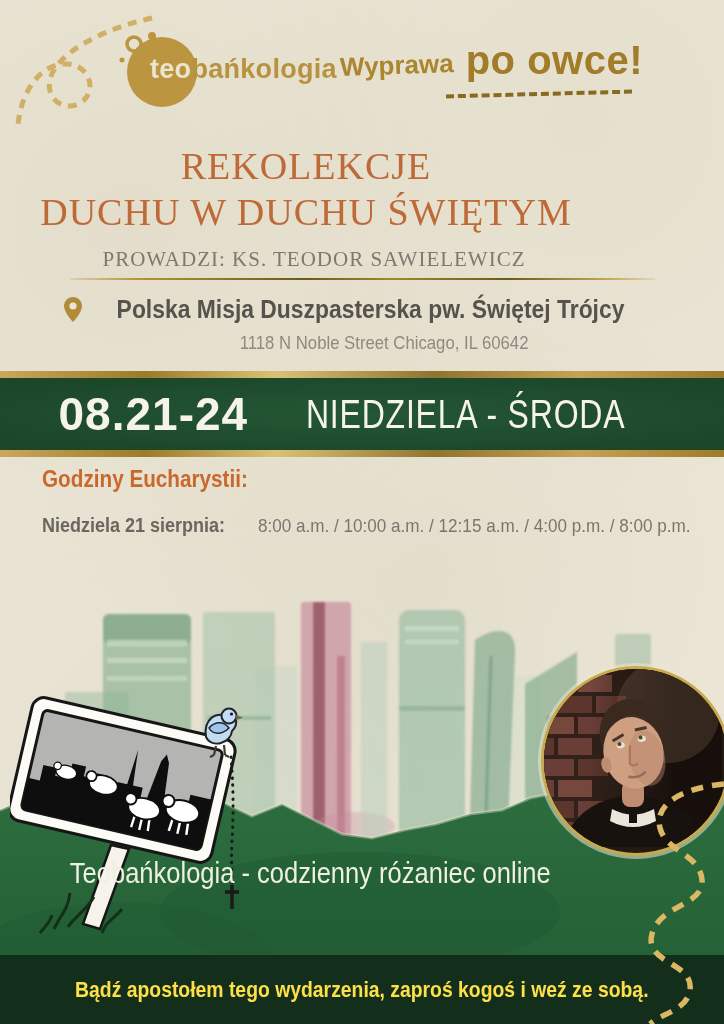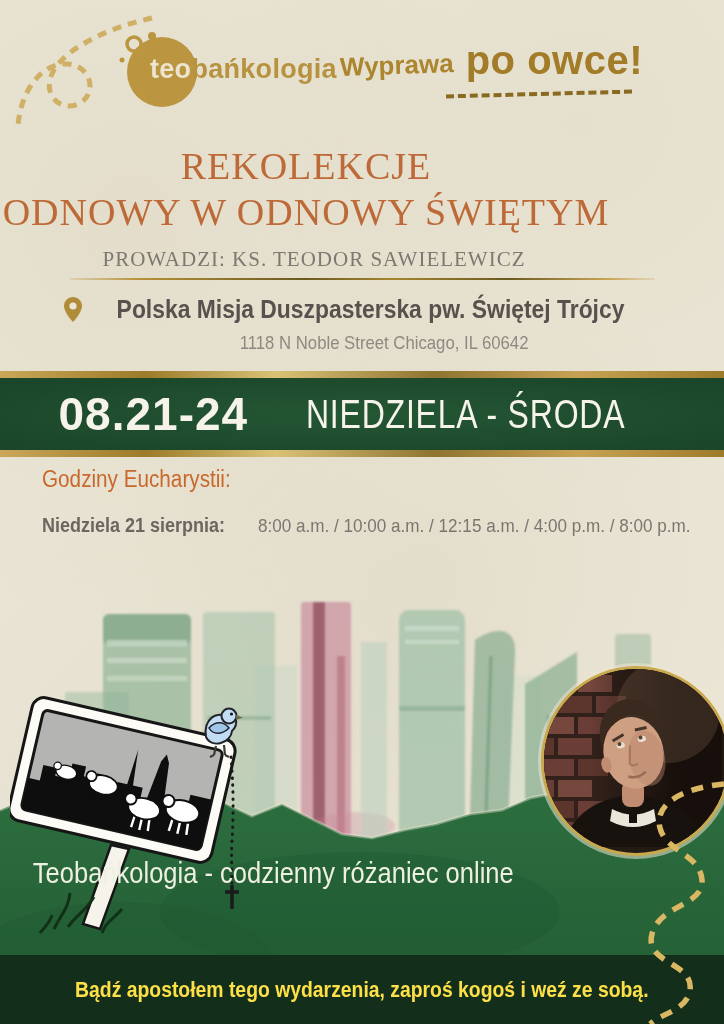--- a/index.html
+++ b/index.html
@@ -44,33 +44,33 @@
 
   
   .date-banner{left:0;top:371px;width:724px;height:86px;display:flex;flex-direction:column;}
   .gold-strip{height:7px;background:linear-gradient(90deg,#caa759,#9c7b2a 20%,#d9c276 38%,#8f7430 60%,#c7a254 80%,#9c7b2a);}
   .green-band{flex:1;background:radial-gradient(ellipse at 50% 50%, #245734, #1b4629 90%);
     display:flex;align-items:center;justify-content:center;gap:18px;color:#f6f3ea;}
   .banner-dates{font-size:46px;font-weight:800;letter-spacing:1px;}
   .banner-days{font-size:40px;font-weight:400;letter-spacing:1px;transform:scaleX(.8);display:inline-block;}
 
   
-  .sched-heading{left:42px;top:466px;font-size:23px;font-weight:400;color:#c9682c;}
+  .sched-heading{left:42px;top:466px;font-size:23px;font-weight:700;color:#c9682c;}
   .sched-row{left:42px;display:flex;align-items:baseline;gap:13px;white-space:nowrap;}
   .sched-row1{top:514px;} .sched-row2{top:549px;}
   .sched-label{font-size:20px;font-weight:700;color:#6b6660;}
   .sched-times{font-size:19px;font-weight:400;color:#7b766f;}
 
   
   .skyline{left:55px;top:596px;z-index:1;}
   .green-zone{left:0;top:752px;z-index:2;}
   .sign{left:10px;top:683px;z-index:3;}
   .priest{left:541px;top:666px;width:184px;height:184px;border-radius:50%;
     border:3px solid #c9a94e;box-shadow:0 0 0 3px rgba(236,229,210,.55);overflow:hidden;z-index:3;background:#241a14;}
-  .promo-line{left:0;top:857px;width:584px;text-align:left;z-index:4;color:#eef0e2;font-size:29px;}
+  .promo-line{left:0;top:857px;width:584px;text-align:right;z-index:4;color:#eef0e2;font-size:29px;}
   .promo-site{left:0;top:899px;width:724px;text-align:center;z-index:4;color:#d6a440;font-size:29px;}
   .footer-bar{left:0;top:955px;width:724px;height:69px;background:#132e1b;z-index:5;
     display:flex;align-items:center;justify-content:center;color:#fde047;font-size:22px;font-weight:700;}
   .right-dashes{left:598px;top:758px;z-index:6;}
   .topleft-doodle{left:6px;top:6px;z-index:1;}
 </style>
 </head>
 <body>
 
 <div class="poster">
@@ -94,21 +94,21 @@
   <div class="abs campaign">
     <div class="campaign-row">
       <span class="cw1">Wyprawa</span>
       <span class="cw2">po owce!</span>
     </div>
     <div class="dash-underline"></div>
   </div>
 
   <div class="abs title-block">
     <div class="title-line">REKOLEKCJE</div>
-    <div class="title-line">ODNOWY W ODNOWY ŚWIĘTYM</div>
+    <div class="title-line">DUCHU W DUCHU ŚWIĘTYM</div>
     <div class="presenter">PROWADZI: KS. TEODOR SAWIELEWICZ</div>
   </div>
 
   <div class="abs divider"></div>
 
   <div class="abs location">
     <div class="loc-name-row">
       <svg width="18" height="25" viewBox="0 0 18 25">
         <path d="M9,0 C4,0 0,4 0,9 C0,15.5 9,25 9,25 C9,25 18,15.5 18,9 C18,4 14,0 9,0 Z" fill="#b08c3a"></path>
         <circle cx="9" cy="9" r="3.6" fill="#eae5d5"></circle>

